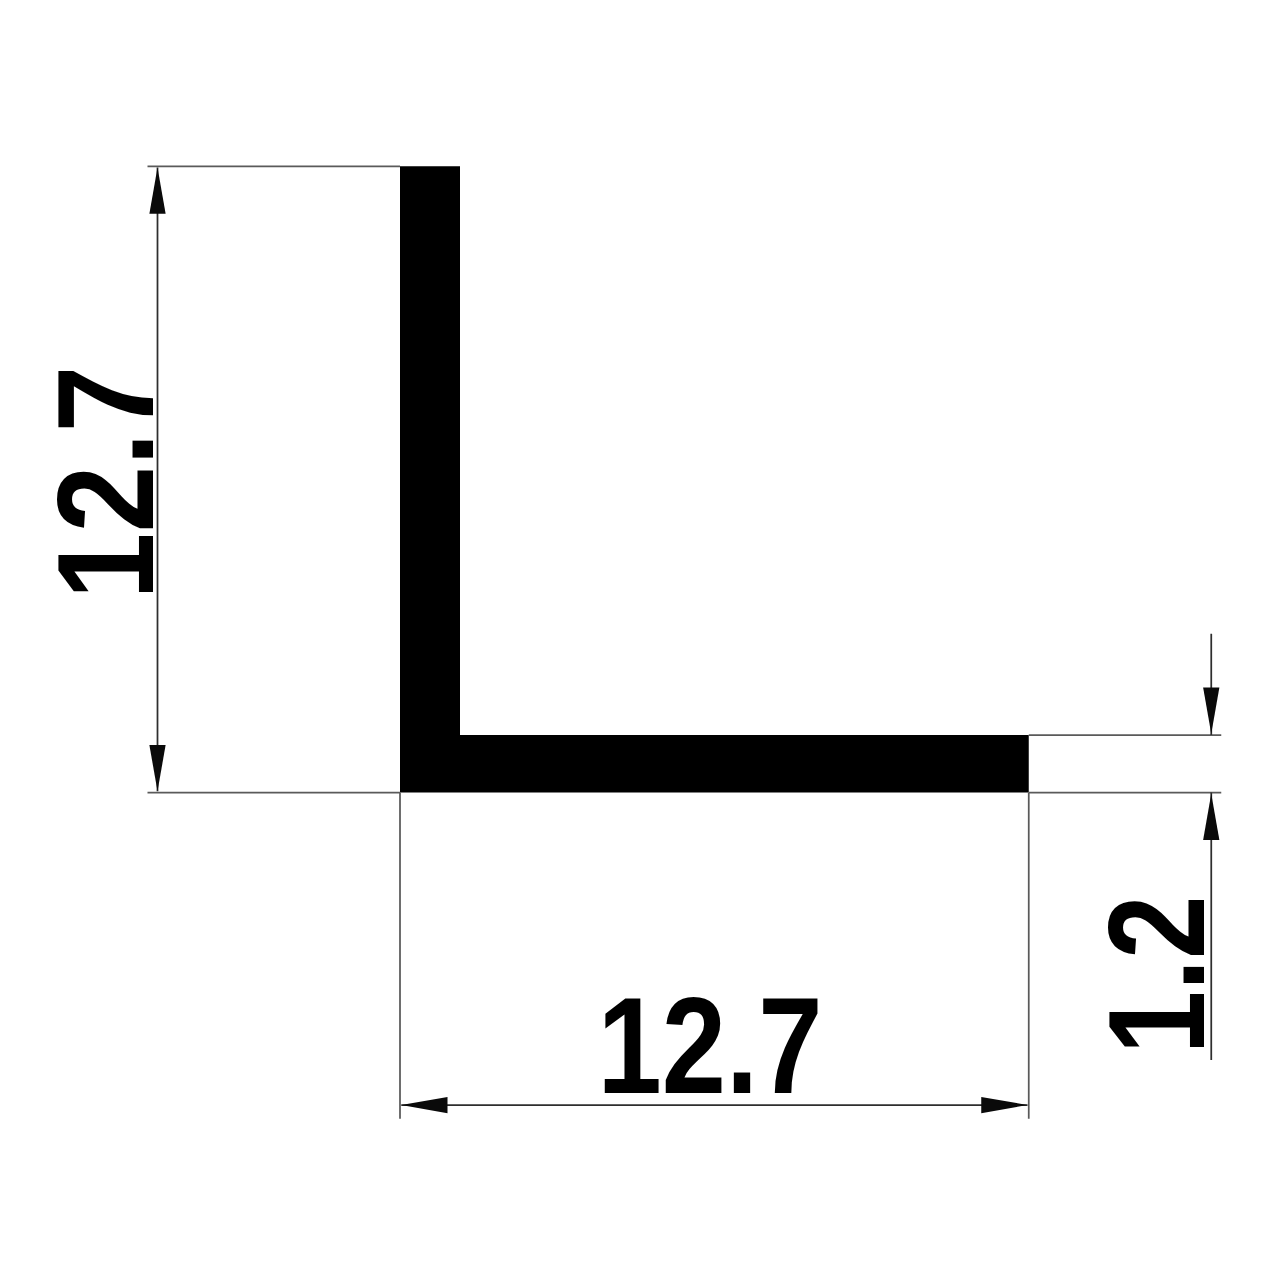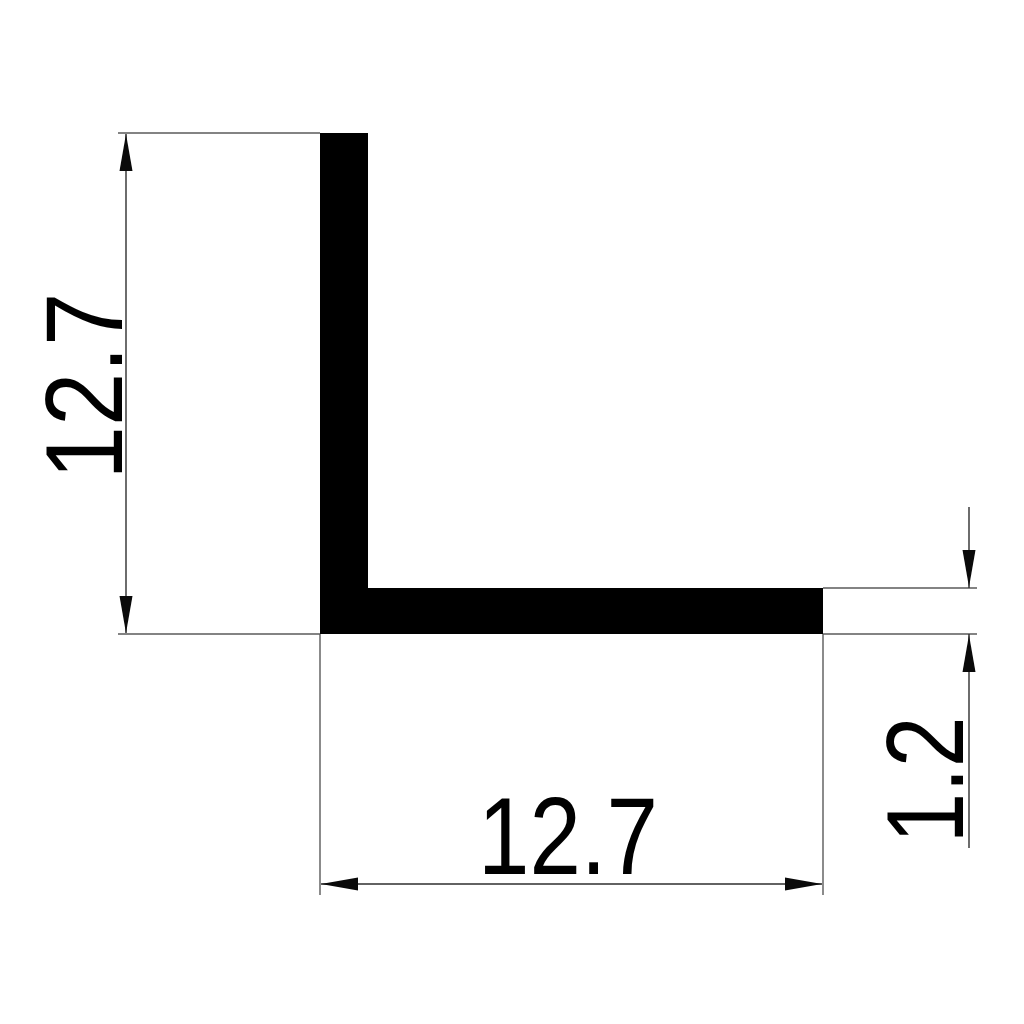--- a/index.html
+++ b/index.html
@@ -8,20 +8,21 @@
     width: 1024px;
     height: 1024px;
     background: #ffffff;
     overflow: hidden;
     font-family: "Liberation Sans", sans-serif;
   }
   .drawing-wrap {
     width: 1024px;
     height: 1024px;
     position: relative;
+    font-weight: bold;
   }
   svg { display: block; }
   .ext-line {
     stroke: #5a5a5a;
     stroke-width: 1.4;
     fill: none;
   }
   .dim-line {
     stroke: #2e2e2e;
     stroke-width: 1.4;

